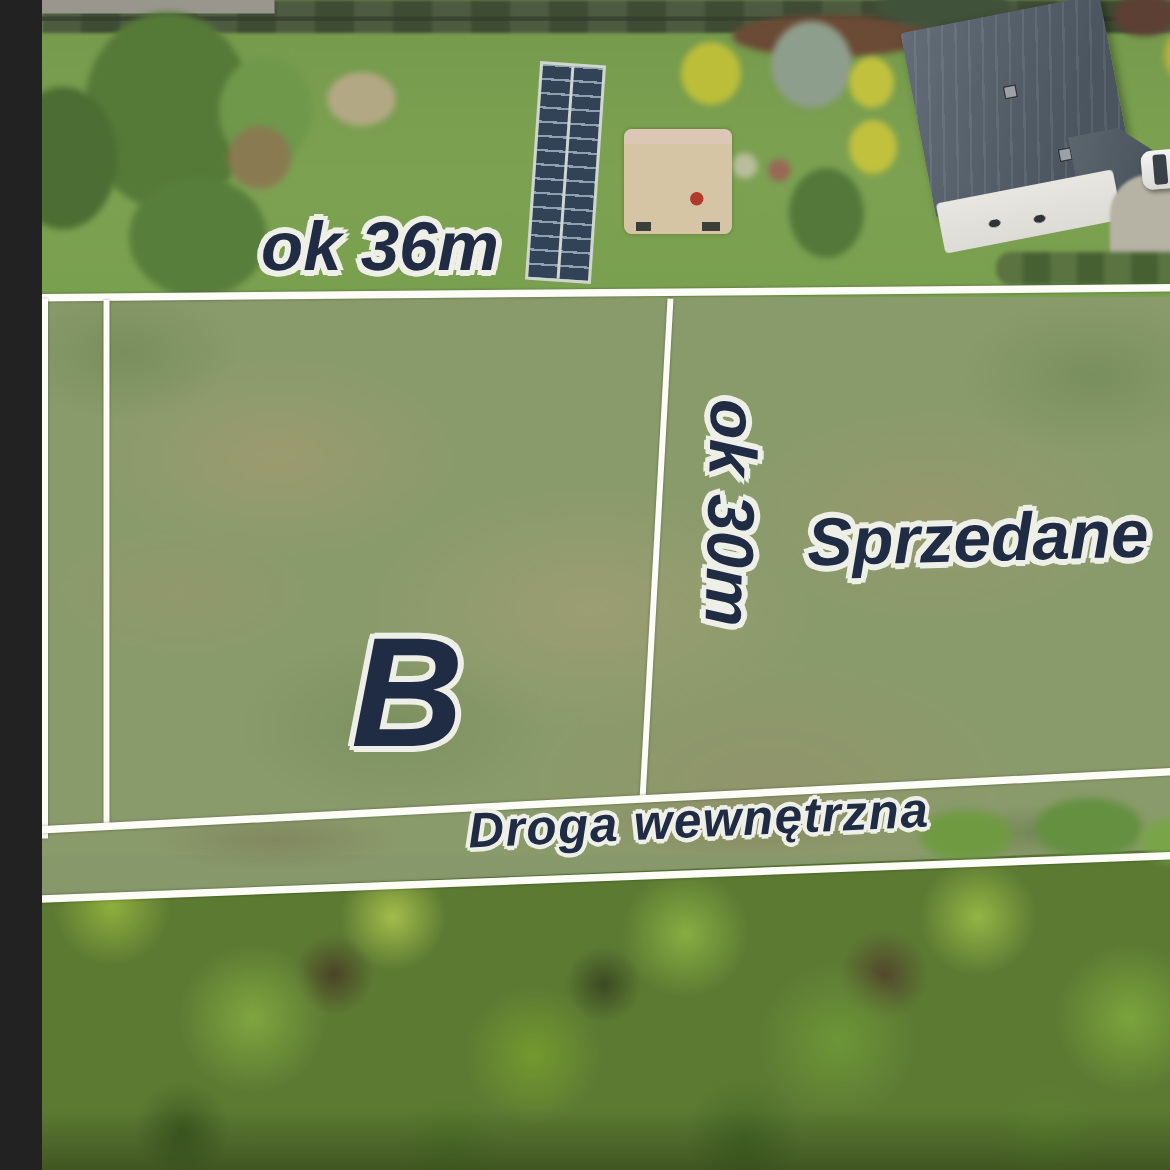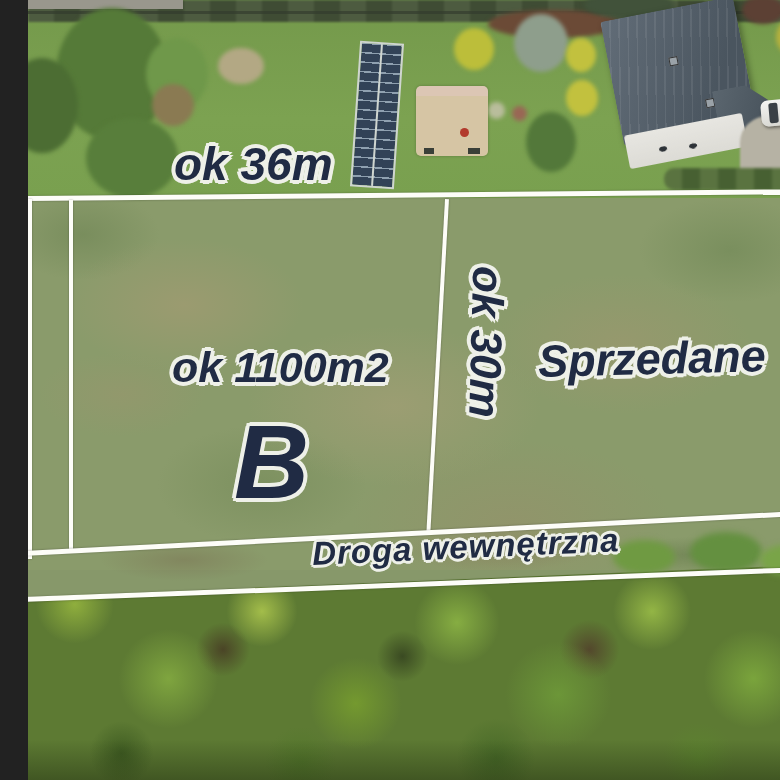--- a/index.html
+++ b/index.html
@@ -178,21 +178,20 @@
   </div>
 
   <div class="wline line-top"></div>
   <div class="wline line-left-edge"></div>
   <div class="wline line-left-inner"></div>
   <div class="wline line-divider"></div>
   <div class="wline line-road-upper"></div>
   <div class="wline line-road-lower"></div>
 
   <div class="lbl label-36m">ok 36m</div>
-  <div class="lbl label-area">ok 1100m2</div>
   <div class="lbl label-b">B</div>
   <div class="label-30m-wrap">
     <div class="lbl label-30m">ok 30m</div>
   </div>
   <div class="lbl label-sold">Sprzedane</div>
   <div class="lbl lbl-sm label-road">Droga wewnętrzna</div>
 
 </div>
 
 </body></html>

